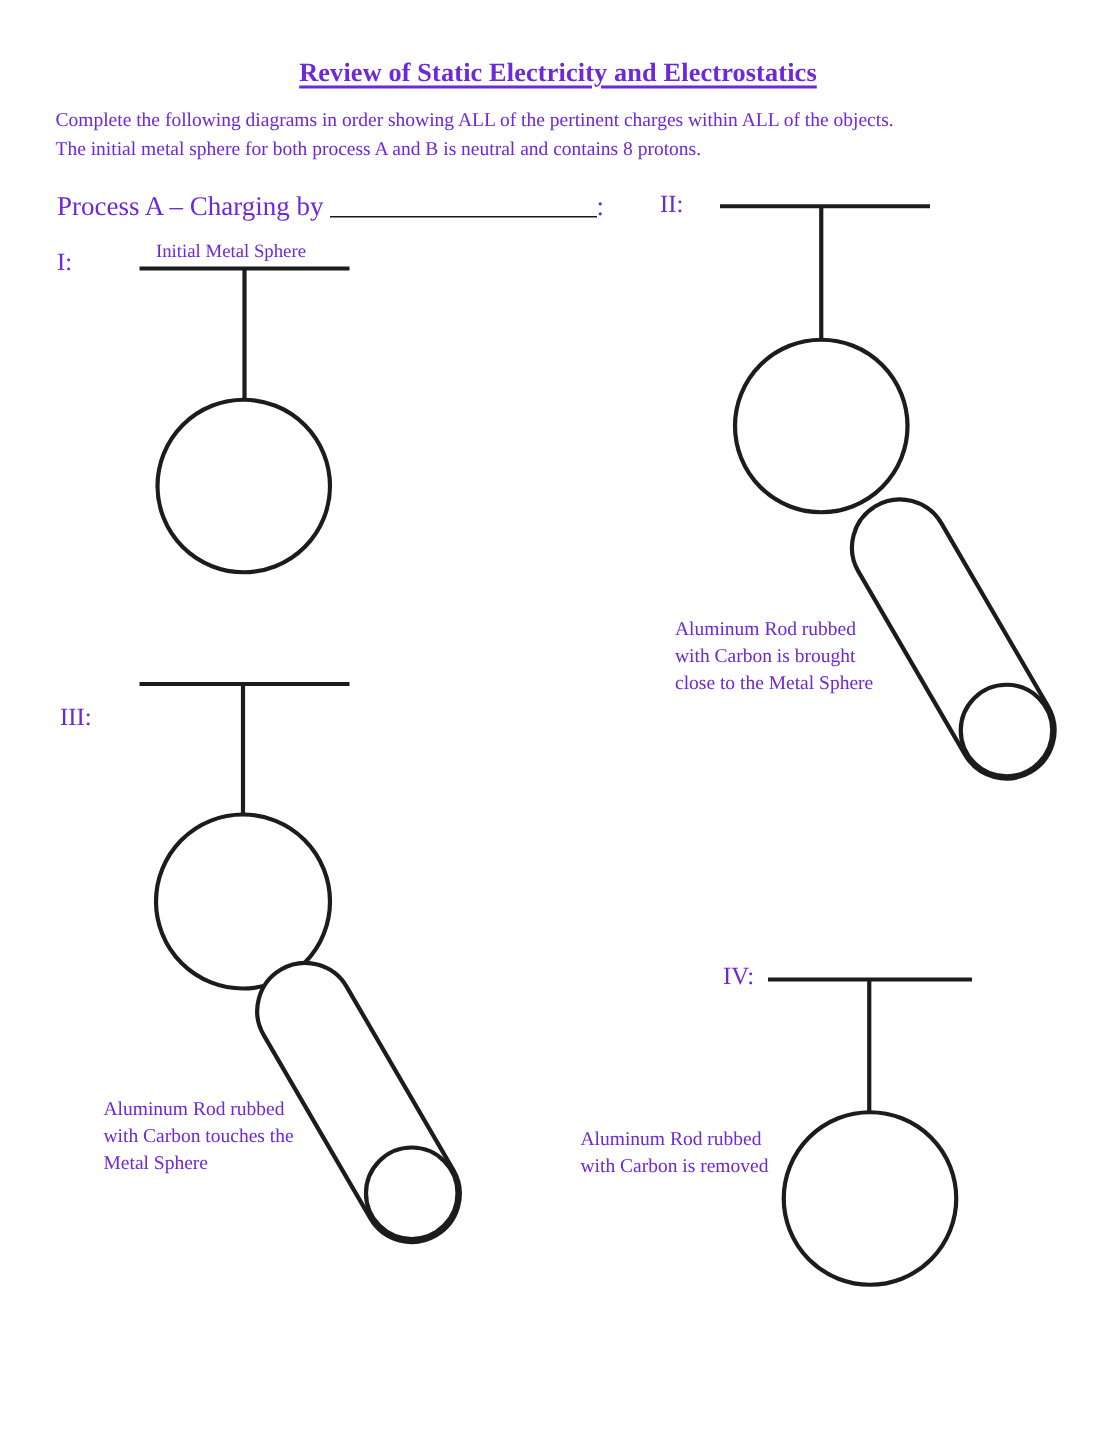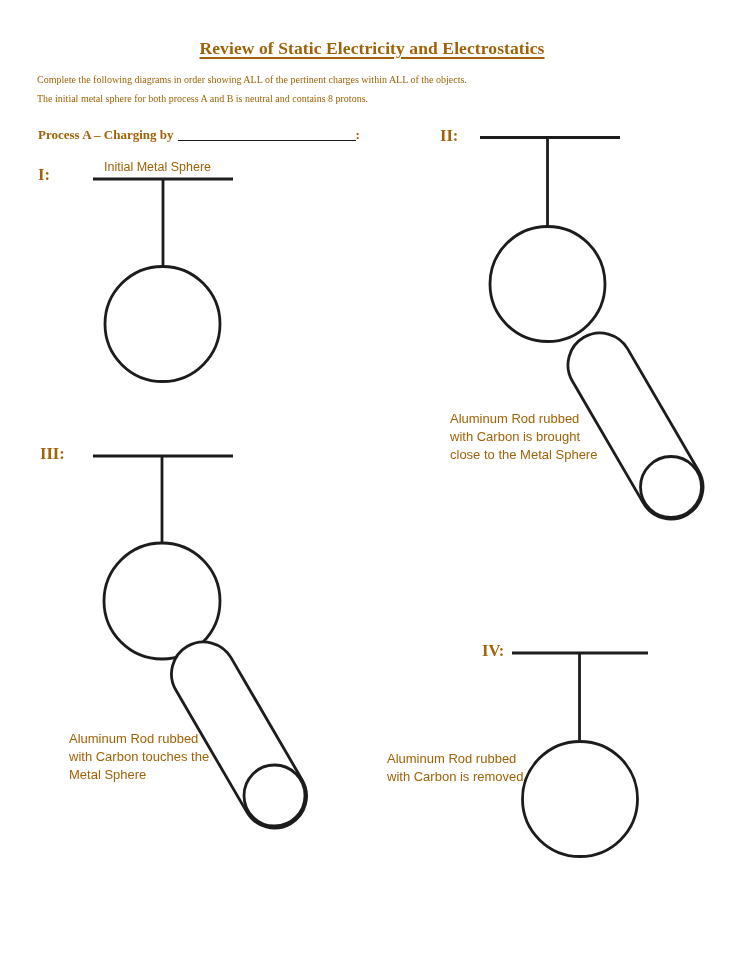--- a/index.html
+++ b/index.html
@@ -2,70 +2,70 @@
 <html><head>
 <meta charset="utf-8">
 <style>
   html, body { margin: 0; padding: 0; background: #e8e8e8; }
   .page {
     position: relative;
     width: 744px;
     height: 970px;
     background: #ffffff;
     font-family: "Liberation Serif", serif;
-    color: #a16207;
+    color: #6d28d9;
     overflow: hidden;
     margin: 0 auto;
   }
   .doc-title {
     position: absolute;
     top: 38px; left: 0;
     width: 744px;
     text-align: center;
     font-size: 17.5px;
     font-weight: bold;
     text-decoration: underline;
     text-decoration-thickness: 1.8px;
     text-underline-offset: 3px;
     letter-spacing: 0.1px;
   }
   .instructions {
     position: absolute;
     top: 70px; left: 37px;
     width: 707px;
-    font-size: 10px;
+    font-size: 13px;
     line-height: 19px;
     white-space: pre-line;
   }
   .process-heading {
     position: absolute;
     top: 127px; left: 38px;
-    font-size: 13px;
-    font-weight: bold;
+    font-size: 18px;
+    font-weight: normal;
   }
   .blank-line {
     display: inline-block;
     height: 2px;
     border-bottom: 1.7px solid #1a1a1a;
     transform: translateY(2px);
   }
   .blank-charging { width: 178px; margin-left: 4px; }
   .blank-final { width: 140px; margin-left: 5px; }
   .numeral {
     position: absolute;
     font-size: 16.5px;
-    font-weight: bold;
+    font-weight: normal;
   }
   .numeral-i   { top: 165px; left: 38px; }
   .numeral-ii  { top: 126px; left: 440px; }
-  .numeral-iii { top: 444px; left: 40px; }
+  .numeral-iii { top: 468px; left: 40px; }
   .numeral-iv  { top: 641px; left: 438px; margin-left: 44px; }
   .caption {
     position: absolute;
-    font-family: Liberation Sans, sans-serif;
+    font-family: Liberation Serif, serif;
     font-size: 13px;
     line-height: 18px;
     white-space: pre-line;
   }
   .caption-initial-sphere { top: 160px; left: 104px; font-size: 12.5px; line-height: 15px; }
   .caption-rod-ii  { top: 410px; left: 450px; }
   .caption-rod-iii { top: 730px; left: 69px; }
   .caption-rod-iv  { top: 750px; left: 387px; }
   .final-charge-line {
     position: absolute;

